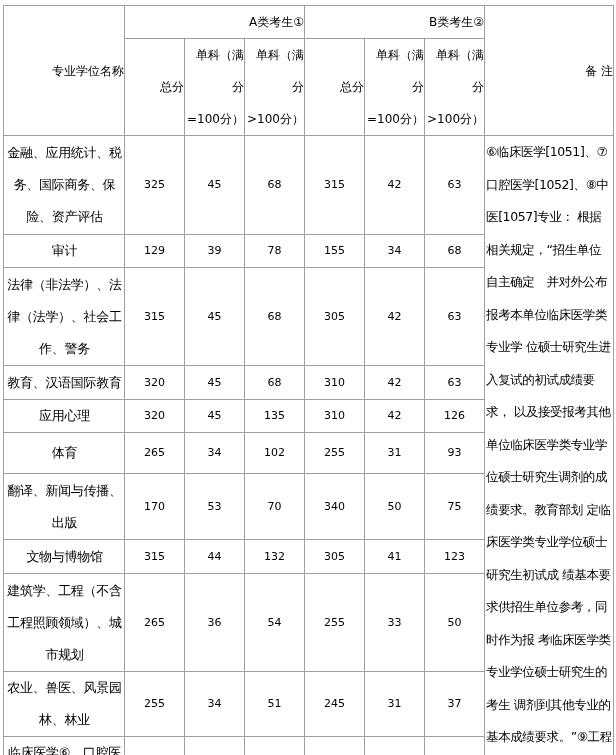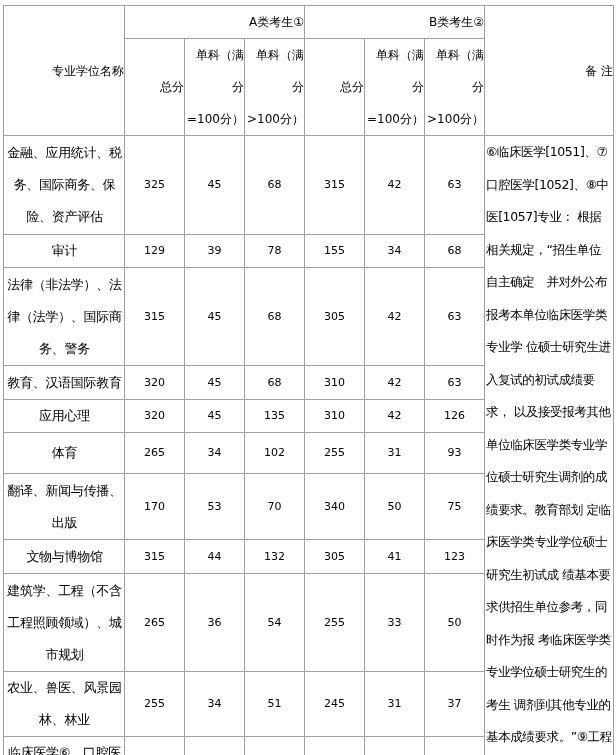--- a/index.html
+++ b/index.html
@@ -61,21 +61,21 @@
   <tr style="height:32px">
     <td class="name">审计</td>
     <td class="c">129</td>
     <td class="c">39</td>
     <td class="c">78</td>
     <td class="c">155</td>
     <td class="c">34</td>
     <td class="c">68</td>
   </tr>
   <tr style="height:98px">
-    <td class="name">法律（非法学）、法律（法学）、国际商务、警务</td>
+    <td class="name">法律（非法学）、法律（法学）、社会工作、警务</td>
     <td class="c">315</td>
     <td class="c">45</td>
     <td class="c">68</td>
     <td class="c">305</td>
     <td class="c">42</td>
     <td class="c">63</td>
   </tr>
   <tr style="height:34px">
     <td class="name">教育、汉语国际教育</td>
     <td class="c">320</td>

